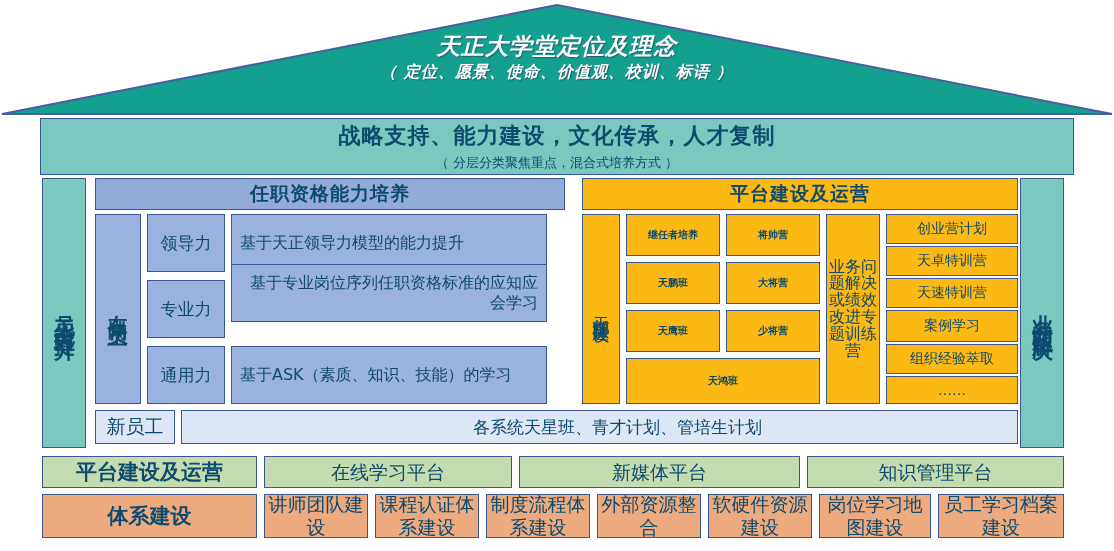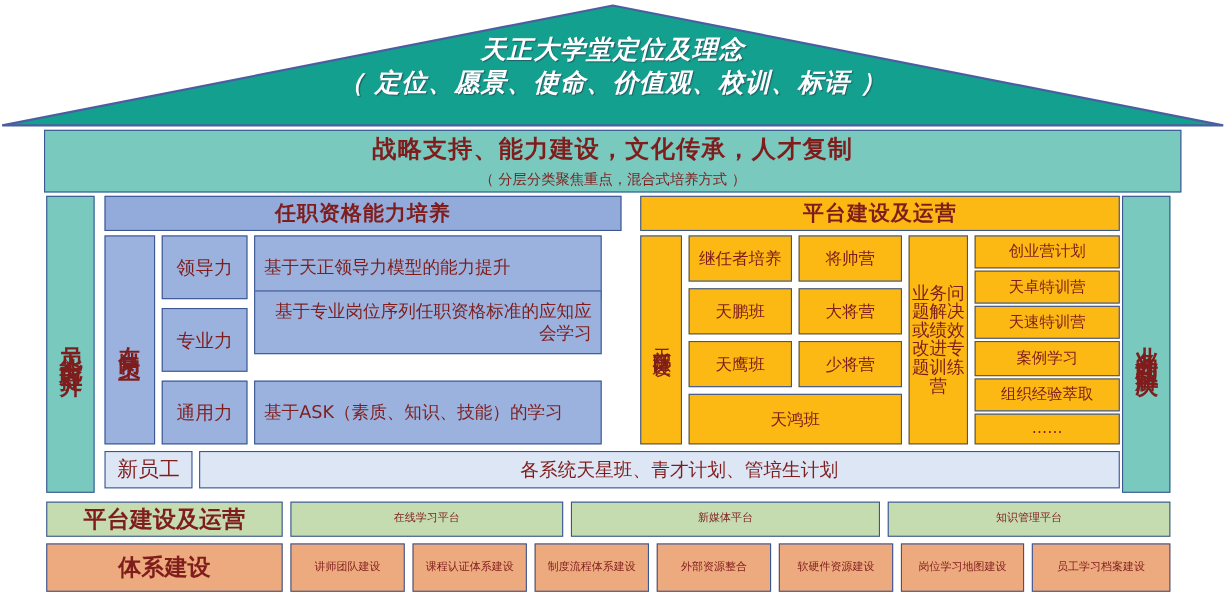--- a/index.html
+++ b/index.html
@@ -7,26 +7,26 @@
        font-family:"DejaVu Sans","Liberation Sans",sans-serif;}
   #stage{position:relative;width:1114px;height:551px;}
 
   
   #roof{position:absolute;left:0;top:2px;width:902px;height:114px;font-style:italic;}
   #roof svg{display:block;}
   #roof-text{position:absolute;left:0;top:30px;width:1114px;text-align:center;
       color:#ffffff;font-weight:bold;line-height:1.30;
       text-shadow:1px 1px 1px rgba(40,40,70,.55);}
   #roof-text .l1{font-size:23px;letter-spacing:1px;}
-  #roof-text .l2{font-size:23px;letter-spacing:1px;}
+  #roof-text .l2{font-size:16px;letter-spacing:1px;}
 
   
   .bx{box-sizing:border-box;border:1px solid #3a5694;display:flex;
       align-items:center;justify-content:center;text-align:center;
-      color:#7f1d1d;overflow:hidden;}
+      color:#0c4a6e;overflow:hidden;}
   .abs{position:absolute;}
 
   .teal       {background:#79c9bf;}
   .blue-head  {background:#93abdb;}
   .blue-cell  {background:#9bb2de;}
   .blue-pale  {background:#dce6f4;}
   .orange     {background:#fcb813;}
   .green-row  {background:#c5dcb0;}
   .salmon-row {background:#edaa7e;}
 
@@ -46,32 +46,32 @@
   
   #blue-title{left:95px;top:178px;width:470px;height:32px;font-size:19px;font-weight:bold;letter-spacing:1px;}
   #blue-onjob{left:95px;top:214px;width:46px;height:190px;font-size:20px;font-weight:bold;}
   .cap{width:78px;height:58px;font-size:17px;left:147px;}
   .desc{width:316px;height:58px;left:231px;font-size:16px;
         justify-content:flex-start;text-align:right;padding:0 8px;line-height:1.25;}
 
   
   #or-title{left:582px;top:178px;width:436px;height:32px;font-size:19px;font-weight:bold;letter-spacing:1px;}
   #or-cadre{left:582px;top:214px;width:38px;height:190px;font-size:17px;}
-  .oc{height:42px;font-size:15px;}
+  .oc{height:42px;font-size:10px;font-weight:bold;}
   #or-biz{left:826px;top:214px;width:54px;height:190px;font-size:16px;
           writing-mode:horizontal-tb;line-height:1.05;padding:2px;}
   .or-right{left:886px;width:132px;font-size:14px;}
 
   
   #new-cap {left:95px;top:410px;width:80px;height:34px;font-size:19px;}
   #new-desc{left:181px;top:410px;width:837px;height:34px;font-size:17px;padding-left:36px;}
 
   
   .rowlabel{font-size:21px;font-weight:bold;}
-  .rowcell {font-size:10px;line-height:1.2;}
+  .rowcell {font-size:19px;line-height:1.2;}
 </style>
 </head>
 <body>
 
 <div id="stage">
 
   <div id="roof">
     <svg width="1114" height="114" viewBox="0 0 1114 114">
       <polygon points="557,3 1112,112 2,112" fill="#14a08e" stroke="#4a5fa0" stroke-width="2"></polygon>
     </svg>

